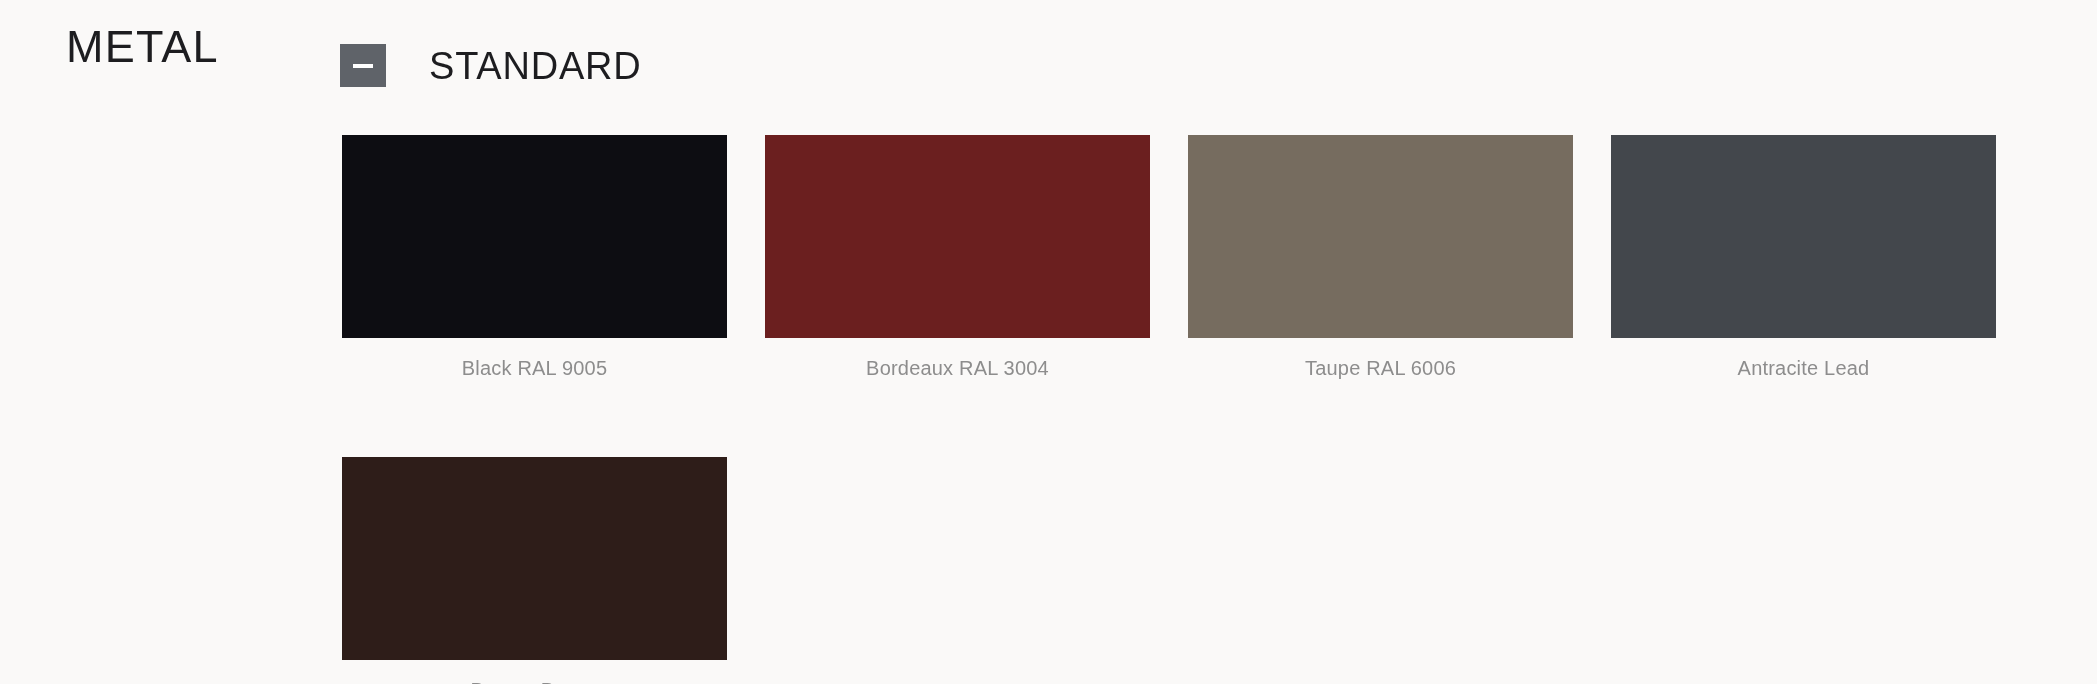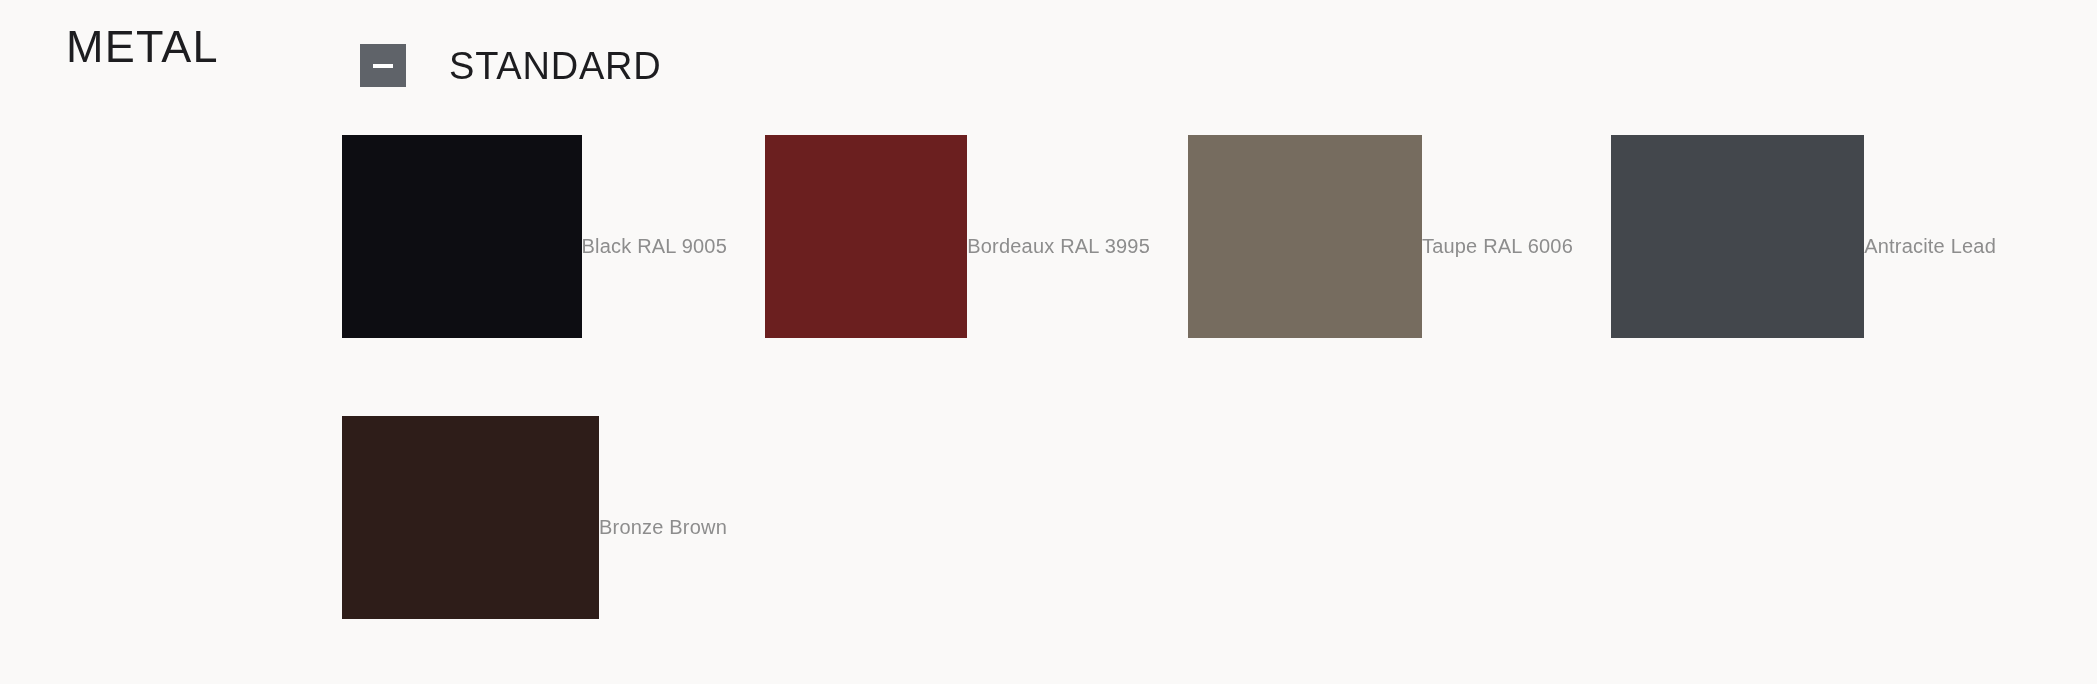--- a/index.html
+++ b/index.html
@@ -39,21 +39,21 @@
     font-size: 45px;
     font-weight: 300;
     letter-spacing: 1.2px;
     color: #1d1d20;
     line-height: 1;
     white-space: nowrap;
   }
 
   .group-header {
     position: absolute;
-    left: 360px;
+    left: 340px;
     top: 44px;
     display: flex;
     align-items: center;
   }
 
   .collapse-toggle {
     width: 46px;
     height: 43px;
     background: #5f6369;
     display: flex;
@@ -90,21 +90,21 @@
     width: 1658px;
     display: flex;
     flex-wrap: wrap;
     column-gap: 38px;
     row-gap: 78px;
   }
 
   .swatch-card {
     width: 385px;
     display: flex;
-    flex-direction: row;
+    flex-direction: column;
     align-items: center;
   }
 
   .swatch-chip {
     width: 385px;
     height: 203px;
     display: block;
     cursor: pointer;
   }
 
@@ -137,21 +137,21 @@
 
   </div>
 
   <div class="swatch-grid">
       <div class="swatch-card">
         <div class="swatch-chip" style="background: rgb(13, 13, 18);"></div>
         <div class="swatch-label">Black RAL 9005</div>
       </div>
       <div class="swatch-card">
         <div class="swatch-chip" style="background: rgb(107, 31, 31);"></div>
-        <div class="swatch-label">Bordeaux RAL 3995</div>
+        <div class="swatch-label">Bordeaux RAL 3004</div>
       </div>
       <div class="swatch-card">
         <div class="swatch-chip" style="background: rgb(118, 108, 95);"></div>
         <div class="swatch-label">Taupe RAL 6006</div>
       </div>
       <div class="swatch-card">
         <div class="swatch-chip" style="background: rgb(67, 71, 76);"></div>
         <div class="swatch-label">Antracite Lead</div>
       </div>
       <div class="swatch-card">

